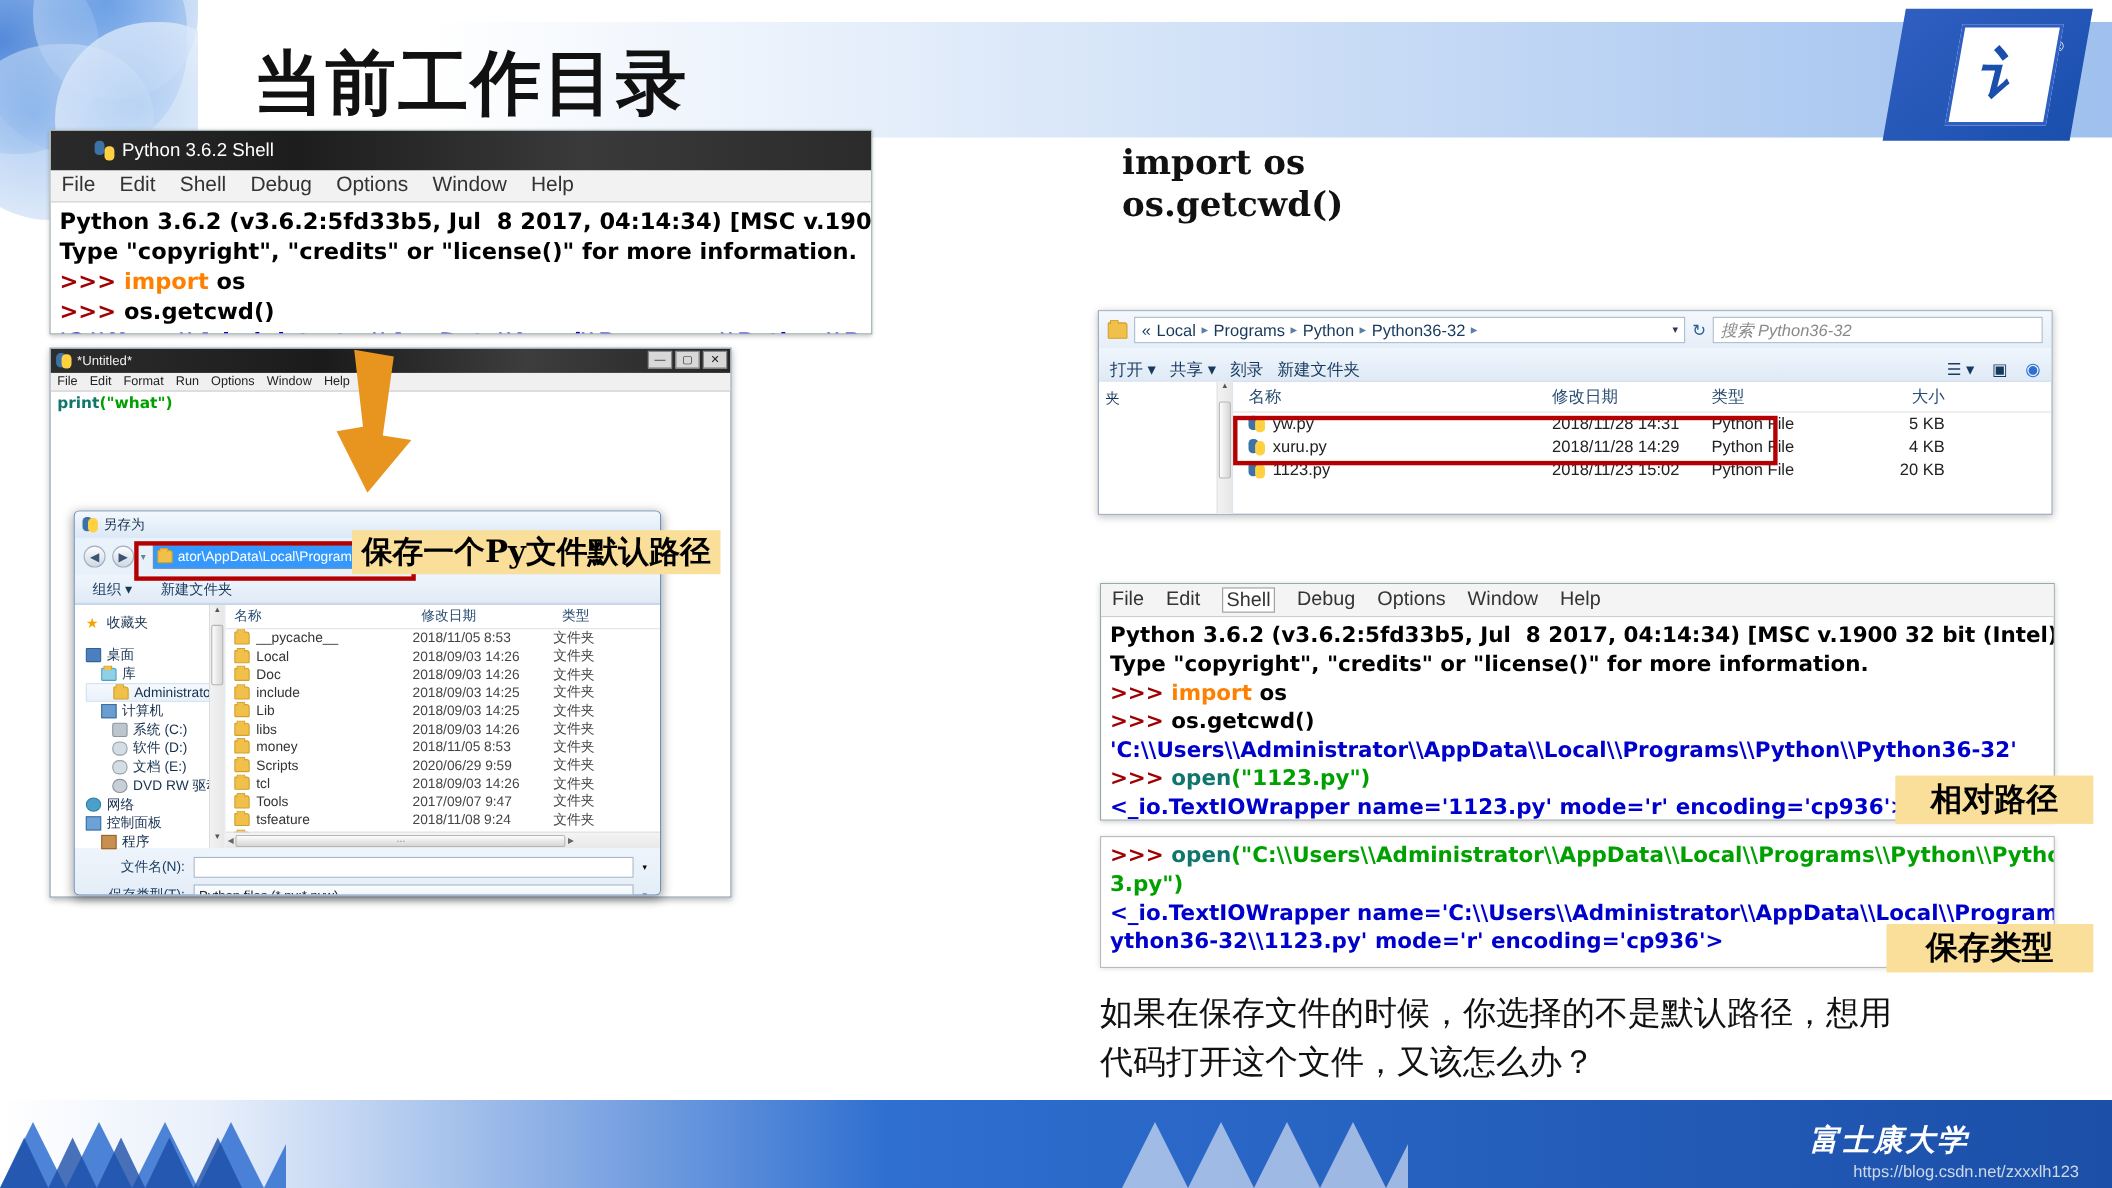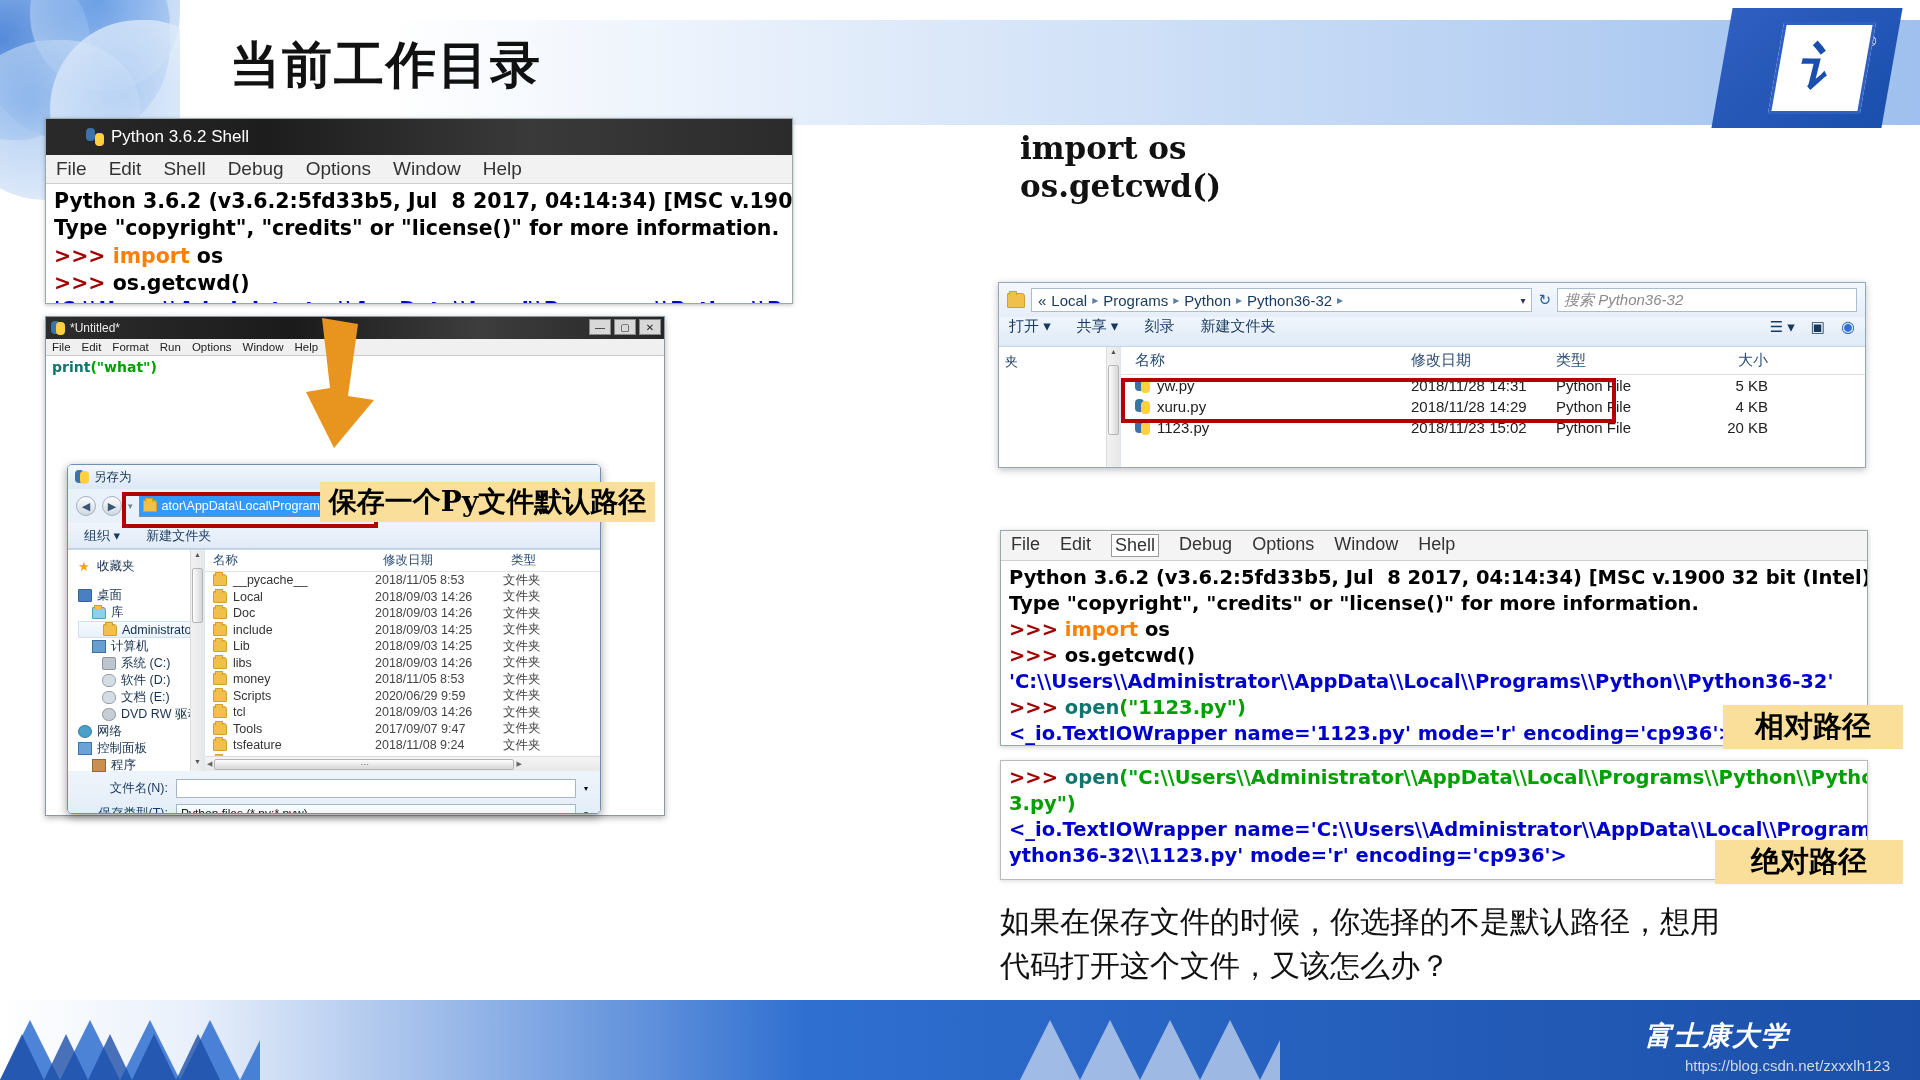--- a/index.html
+++ b/index.html
@@ -12,21 +12,21 @@
 
   
   #slide-bg { position:absolute; inset:0; background:#fff; }
 
   .title-band{
     position:absolute; left:180px; top:20px; width:1740px; height:105px;
     background:linear-gradient(to right,#ffffff 0%,#ffffff 12%,#cfe0f7 55%,#9fc0ee 100%);
   }
   .title-text{
     position:absolute; left:230px; top:32px;
-    font-size:50px; font-weight:bold; color:#111;
+    font-size:64px; font-weight:bold; color:#111;
     font-family:"DejaVu Sans","Liberation Sans",sans-serif;
     letter-spacing:2px;
   }
 
   
   .petals{ position:absolute; left:-60px; top:-70px; width:330px; height:280px; overflow:hidden; }
   .petal{ position:absolute; border-radius:55% 45% 50% 50%; opacity:.85; }
 
   
   .logo-box{
@@ -188,21 +188,21 @@
   
   #explorer{ left:998px; top:282px; width:868px; height:186px;
     background:#fff; border:1px solid #93a7bd; box-shadow:0 2px 7px rgba(0,0,0,.25); overflow:hidden;}
   .ex-nav{ height:34px; display:flex; align-items:center; gap:6px; padding:0 8px;
     background:linear-gradient(to bottom,#f4f8fd,#e6eef8); }
   .crumbs{ flex:1; height:24px; background:#fff; border:1px solid #a9bcd0;
     display:flex; align-items:center; gap:5px; padding:0 6px; font-size:15px; color:#17395e;}
   .crumbs .sep{ color:#5c7fa3; font-size:12px;}
   .ex-search{ width:300px;height:24px;background:#fff;border:1px solid #a9bcd0;
     font-size:15px;color:#8a8a8a;font-style:italic;display:flex;align-items:center;padding:0 6px;}
-  .ex-tool{ height:30px; display:flex; align-items:flex-start; gap:26px; padding:0 10px;
+  .ex-tool{ height:30px; display:flex; align-items:flex-end; gap:13px; padding:0 10px;
     font-size:15px; color:#17395e;
     background:linear-gradient(to bottom,#eff5fc,#dfeaf6); border-bottom:1px solid #c5d5e6;}
   .ex-body{ display:flex; height:120px; }
   .ex-side{ width:122px; border-right:1px solid #e0e6ee; position:relative; background:#fff;}
   .ex-list{ flex:1; position:relative;}
   .ex-head{ display:flex; font-size:15px; color:#2a4d73; height:28px; align-items:center;
     border-bottom:1px solid #e2e2e2;}
   .ex-row{ display:flex; font-size:15px; color:#222; height:21px; align-items:center;}
   .ex-row .n{ width:290px; display:flex; align-items:center; gap:7px; padding-left:14px;}
   .ex-row .d{ width:145px; }
@@ -625,21 +625,21 @@
 <div class="win" id="shell3">
   <div class="shell-body">
     <div class="code-line"><span class="c-prompt">&gt;&gt;&gt;</span> <span class="c-builtin">open</span><span class="c-str">("C:\\Users\\Administrator\\AppData\\Local\\Programs\\Python\\Python36-32\\112</span></div>
     <div class="code-line c-str">3.py")</div>
     <div class="code-line c-blue">&lt;_io.TextIOWrapper name='C:\\Users\\Administrator\\AppData\\Local\\Programs\\Python\\P</div>
     <div class="code-line c-blue">ython36-32\\1123.py' mode='r' encoding='cp936'&gt;</div>
   </div>
 </div>
 
 <div class="hl" style="left:1715px;top:840px;width:188px;height:44px;font-size:29px;">
-  <span>绝对路径</span>
+  <span>保存类型</span>
 </div>
 
 <div class="question">
   <div>如果在保存文件的时候，你选择的不是默认路径，想用</div>
   <div>代码打开这个文件，又该怎么办？</div>
 </div>
 
 <div class="bottom-band"></div>
 <svg class="bottom-zig" style="left:0;width:260px" viewBox="0 0 260 80" preserveAspectRatio="none">
   <polygon points="0,80 30,20 60,80 90,20 120,80 150,20 180,80 210,20 240,80 260,40 260,80" fill="#2f6fd0" opacity="0.85"></polygon>

